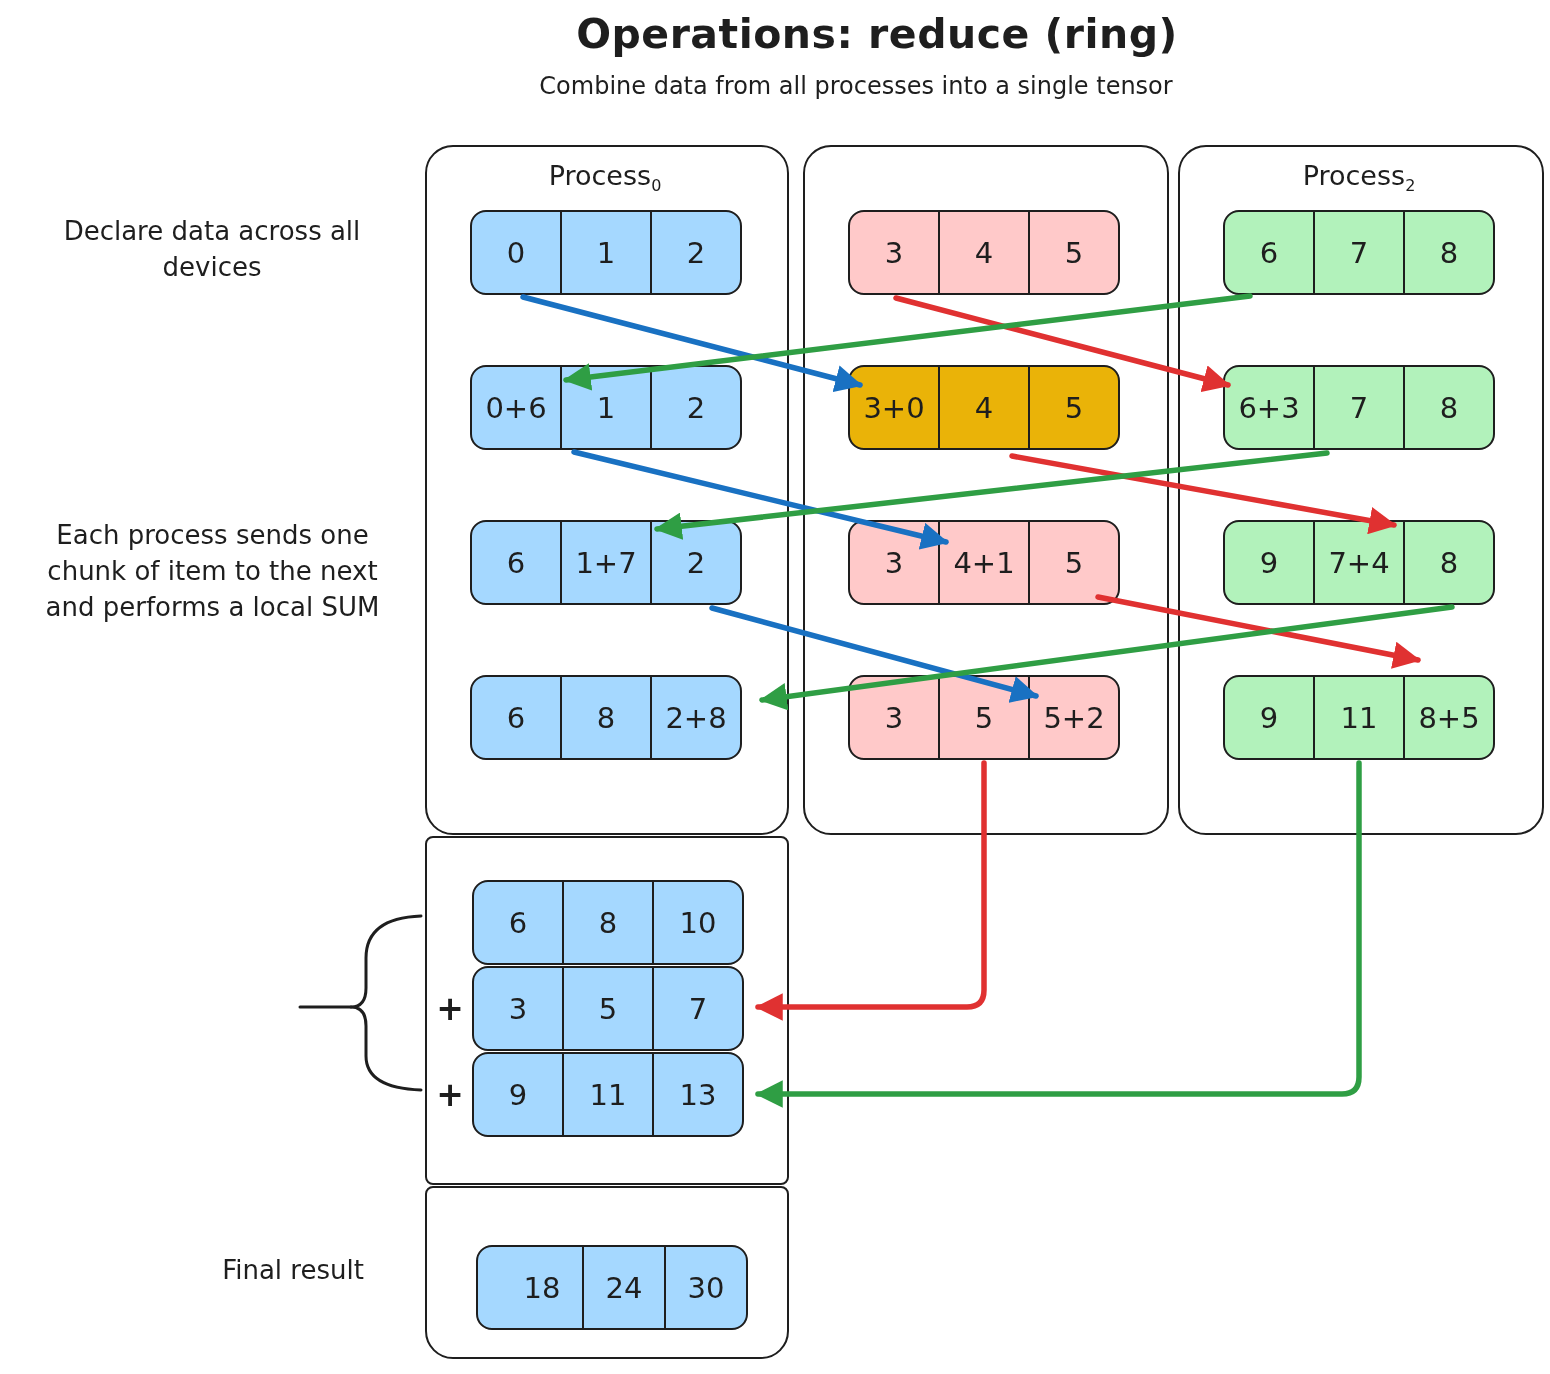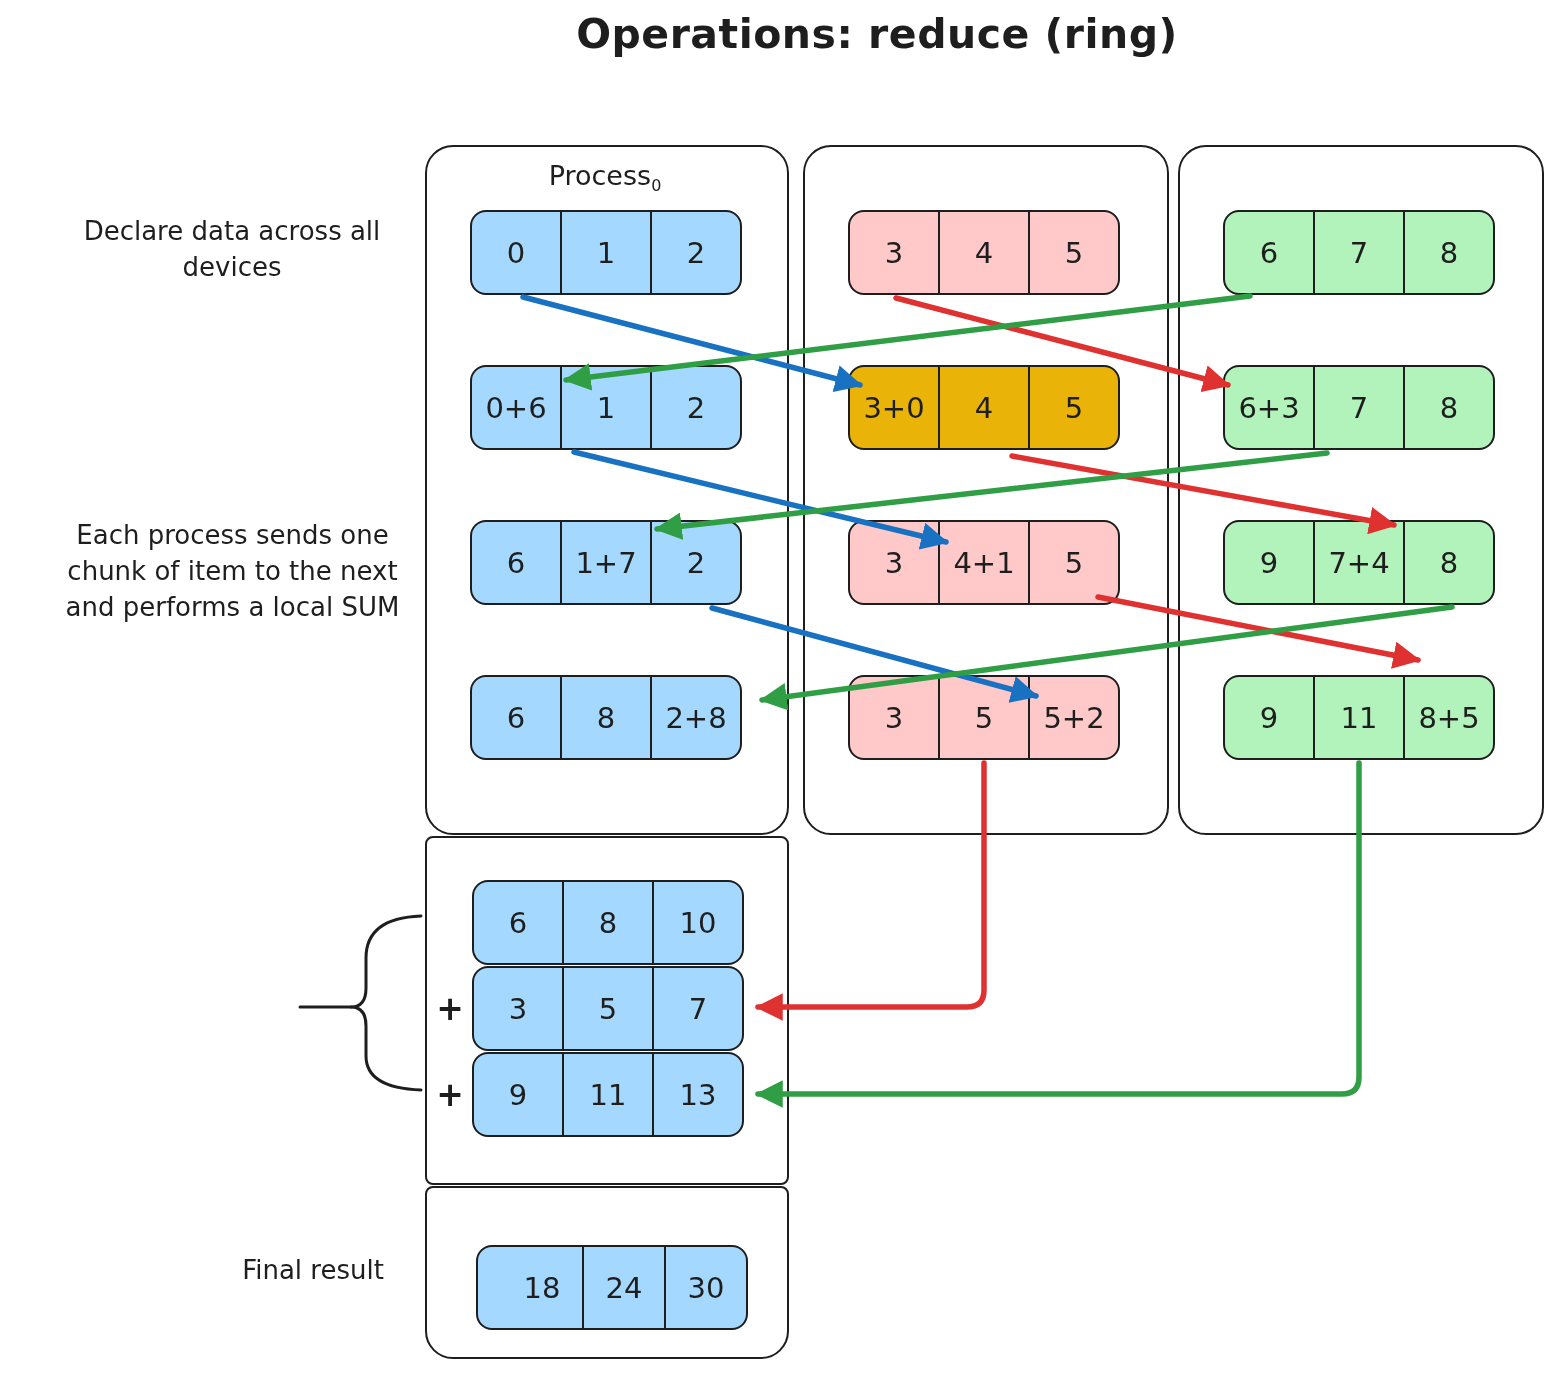--- a/index.html
+++ b/index.html
@@ -6,21 +6,21 @@
   body{width:1550px;height:1374px;overflow:hidden;
        font-family:"DejaVu Sans","Liberation Sans",sans-serif;color:#1e1e1e;}
   #canvas{position:relative;width:1550px;height:1374px;background:#fff;}
 
   .title{position:absolute;transform:translateX(-50%);font-size:41px;font-weight:600;
          letter-spacing:0.5px;white-space:nowrap;}
   .subtitle{position:absolute;transform:translateX(-50%);font-size:24px;font-weight:500;
          white-space:nowrap;}
 
   .ann{position:absolute;font-size:26px;font-weight:500;line-height:1.38;
-       text-align:center;white-space:pre-line;margin-left:20px;}
+       text-align:center;white-space:pre-line;}
 
   .pbox{position:absolute;border:2.5px solid #1e1e1e;background:transparent;}
   .r-top{border-radius:28px;}
   .r-mid{border-radius:8px;}
   .r-bot{border-radius:8px 8px 28px 28px;}
 
   .ptitle{position:absolute;text-align:center;font-size:27px;font-weight:500;}
   .ptitle sub{font-size:16px;}
 
   .tensor{position:absolute;width:272px;height:85px;display:flex;
@@ -35,35 +35,37 @@
   #arrows{position:absolute;left:0;top:0;z-index:10;pointer-events:none;}
   .arrow{fill:none;stroke-width:5.5;stroke-linecap:round;stroke-linejoin:round;}
   .thin{fill:none;stroke-width:3;stroke-linecap:round;stroke-linejoin:round;}
 </style>
 </head>
 <body>
 
 <div id="canvas">
 
   <div class="title" style="left:877px;top:10px">Operations: reduce (ring)</div>
+  <div class="subtitle" style="left:856px;top:72px">Combine data from all processes into a single tensor</div>
 
   <div class="ann" style="left:27px;top:214px;width:370px">Declare data across all
 devices</div>
   <div class="ann" style="left:20px;top:518px;width:385px">Each process sends one
 chunk of item to the next
 and performs a local SUM</div>
   <div class="ann" style="left:168px;top:1253px;width:250px">Final result</div>
 
   <div class="pbox r-top" style="left:425px;top:145px;width:360px;height:686px"></div>
   <div class="pbox r-top" style="left:803px;top:145px;width:362px;height:686px"></div>
   <div class="pbox r-top" style="left:1178px;top:145px;width:362px;height:686px"></div>
   <div class="pbox r-mid" style="left:425px;top:836px;width:360px;height:345px"></div>
   <div class="pbox r-bot" style="left:425px;top:1186px;width:360px;height:169px"></div>
 
   <div class="ptitle" style="left:425px;top:160px;width:360px"><span>Process</span><sub>0</sub></div>
+  <div class="ptitle" style="left:1178px;top:160px;width:362px"><span>Process</span><sub>2</sub></div>
 
   <div class="tensor" style="left: 470px; top: 210px; background: rgb(165, 216, 255);">
     <div class="cell">0</div>
     <div class="cell">1</div>
     <div class="cell">2</div>
   </div>
   <div class="tensor" style="left: 470px; top: 365px; background: rgb(165, 216, 255);">
     <div class="cell">0+6</div>
     <div class="cell">1</div>
     <div class="cell">2</div>

